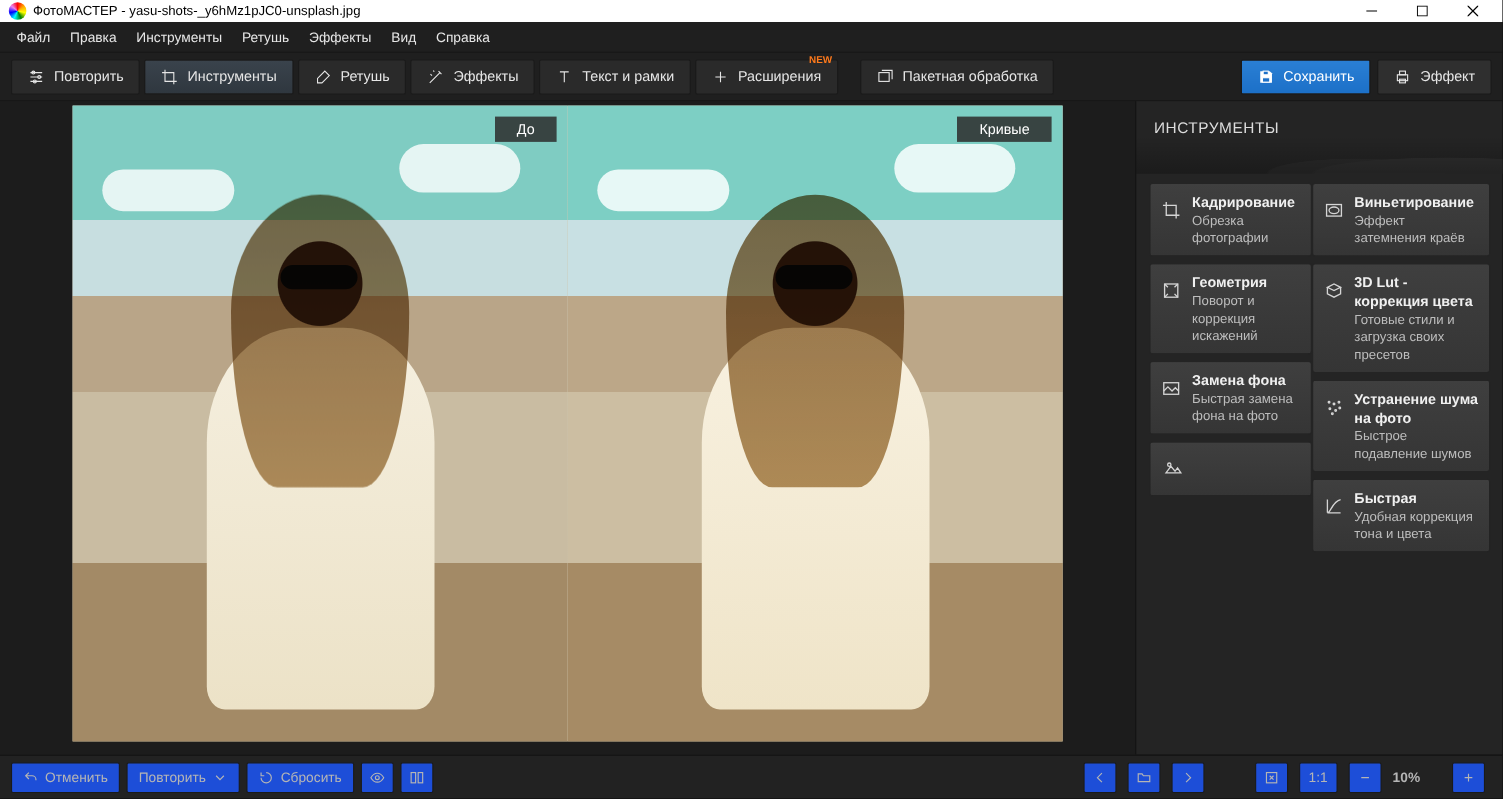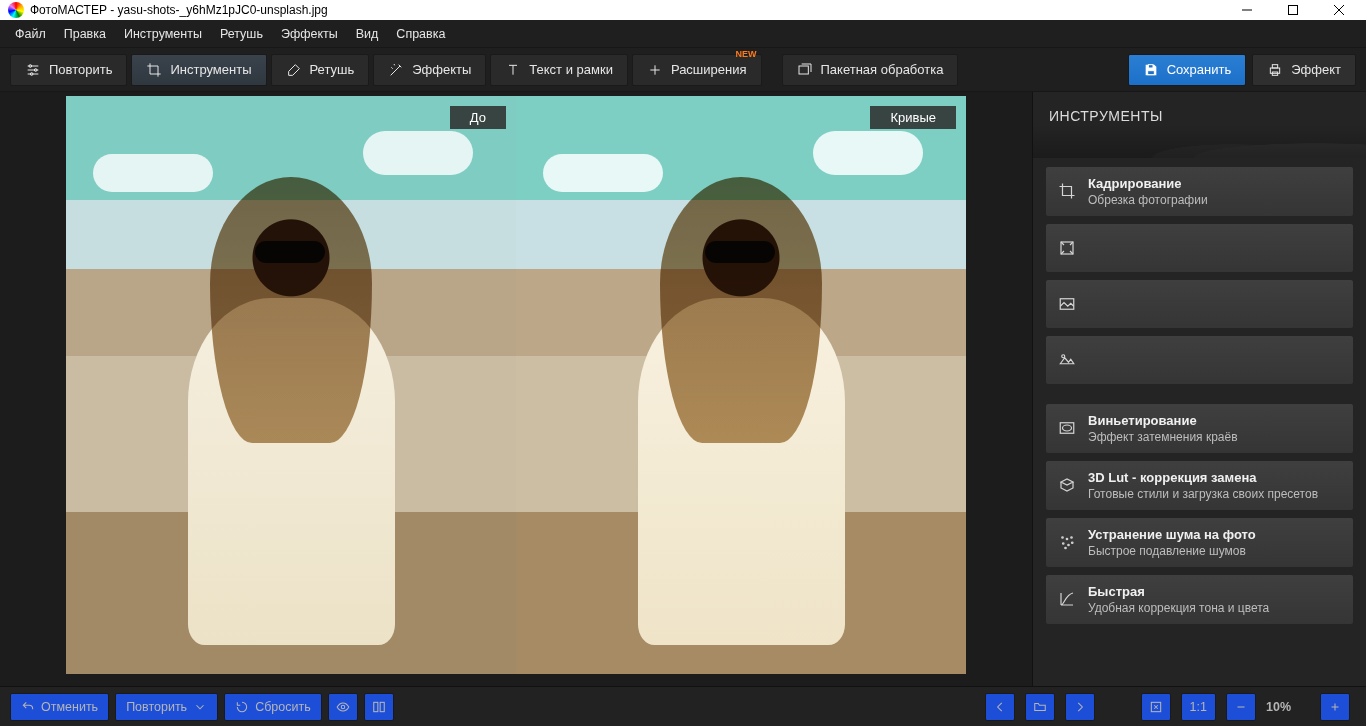--- a/index.html
+++ b/index.html
@@ -84,21 +84,21 @@
   .preview.after .ph{filter:saturate(1.05) brightness(1.01);}
 
   
   .right-panel{width:334px;background:#242424;border-left:1px solid #111;display:flex;flex-direction:column;}
   .panel-header{height:66px;padding:16px 16px 0 16px;font-size:14px;letter-spacing:.5px;color:#dcdcdc;position:relative;}
   .panel-header::after{content:"";position:absolute;left:0;right:0;bottom:0;height:34px;
     background:linear-gradient(transparent, rgba(0,0,0,.25)),
       radial-gradient(ellipse at 85% 100%, #2e2e2e 0 30%, transparent 31%),
       radial-gradient(ellipse at 60% 100%, #2a2a2a 0 28%, transparent 29%);
   }
-  .panel-scroll{flex:1;overflow-y:auto;padding:8px 12px 12px 12px;display:flex;flex-direction:column;}
+  .panel-scroll{flex:1;overflow-y:auto;padding:8px 12px 12px 12px;display:flex;flex-direction:row;}
   .side-group{display:flex;flex-direction:column;gap:6px;margin-bottom:18px;}
   .side-item{background:linear-gradient(#3f3f3f,#353535);border:1px solid #242424;border-radius:3px;padding:8px 10px;display:flex;align-items:flex-start;cursor:default;}
   .side-item .side-icon{width:22px;height:32px;margin-right:10px;display:flex;align-items:center;justify-content:center;color:#d5d5d5;}
   .side-item .side-icon svg{width:18px;height:18px;stroke:#d5d5d5;fill:none;stroke-width:1.6;}
   .side-item .side-text{display:flex;flex-direction:column;}
   .side-item .side-title{font-size:13px;font-weight:600;color:#f0f0f0;line-height:17px;}
   .side-item .side-sub{font-size:12px;color:#bdbdbd;line-height:16px;}
 
   
   .footer{height:40px;background:#222;border-top:1px solid #111;display:flex;align-items:center;padding:0 10px;font-size:12.5px;}
@@ -268,28 +268,36 @@
                 <span class="side-sub">Обрезка фотографии</span>
               </div>
             </div>
             <div class="side-item">
               <div class="side-icon">
                 <svg viewBox="0 0 24 24">
                   <rect x="4" y="4" width="16" height="16"></rect>
                   <path d="M4 4l4 4M20 4l-4 4M4 20l4-4M20 20l-4-4"></path>
                 </svg>
               </div>
+              <div class="side-text">
+                <span class="side-title">Геометрия</span>
+                <span class="side-sub">Поворот и коррекция искажений</span>
+              </div>
             </div>
             <div class="side-item">
               <div class="side-icon">
                 <svg viewBox="0 0 24 24">
                   <rect x="3" y="5" width="18" height="14"></rect>
                   <path d="M3 15l5-5 5 5 4-4 4 4"></path>
                 </svg>
               </div>
+              <div class="side-text">
+                <span class="side-title">Замена фона</span>
+                <span class="side-sub">Быстрая замена фона на фото</span>
+              </div>
             </div>
             <div class="side-item">
               <div class="side-icon">
                 <svg viewBox="0 0 24 24">
                   <path d="M3 17l6-8 5 6 3-4 4 6z"></path>
                   <circle cx="7" cy="7" r="2"></circle>
                 </svg>
               </div>
             </div>
           </div>
@@ -307,21 +315,21 @@
               </div>
             </div>
             <div class="side-item">
               <div class="side-icon">
                 <svg viewBox="0 0 24 24">
                   <path d="M4 8l8-4 8 4-8 4z"></path>
                   <path d="M4 8v8l8 4 8-4V8"></path>
                 </svg>
               </div>
               <div class="side-text">
-                <span class="side-title">3D Lut - коррекция замена</span>
+                <span class="side-title">3D Lut - коррекция цвета</span>
                 <span class="side-sub">Готовые стили и загрузка своих пресетов</span>
               </div>
             </div>
             <div class="side-item">
               <div class="side-icon">
                 <svg viewBox="0 0 24 24">
                   <circle cx="6" cy="6" r="1"></circle>
                   <circle cx="12" cy="8" r="1"></circle>
                   <circle cx="18" cy="6" r="1"></circle>
                   <circle cx="7" cy="14" r="1"></circle>

